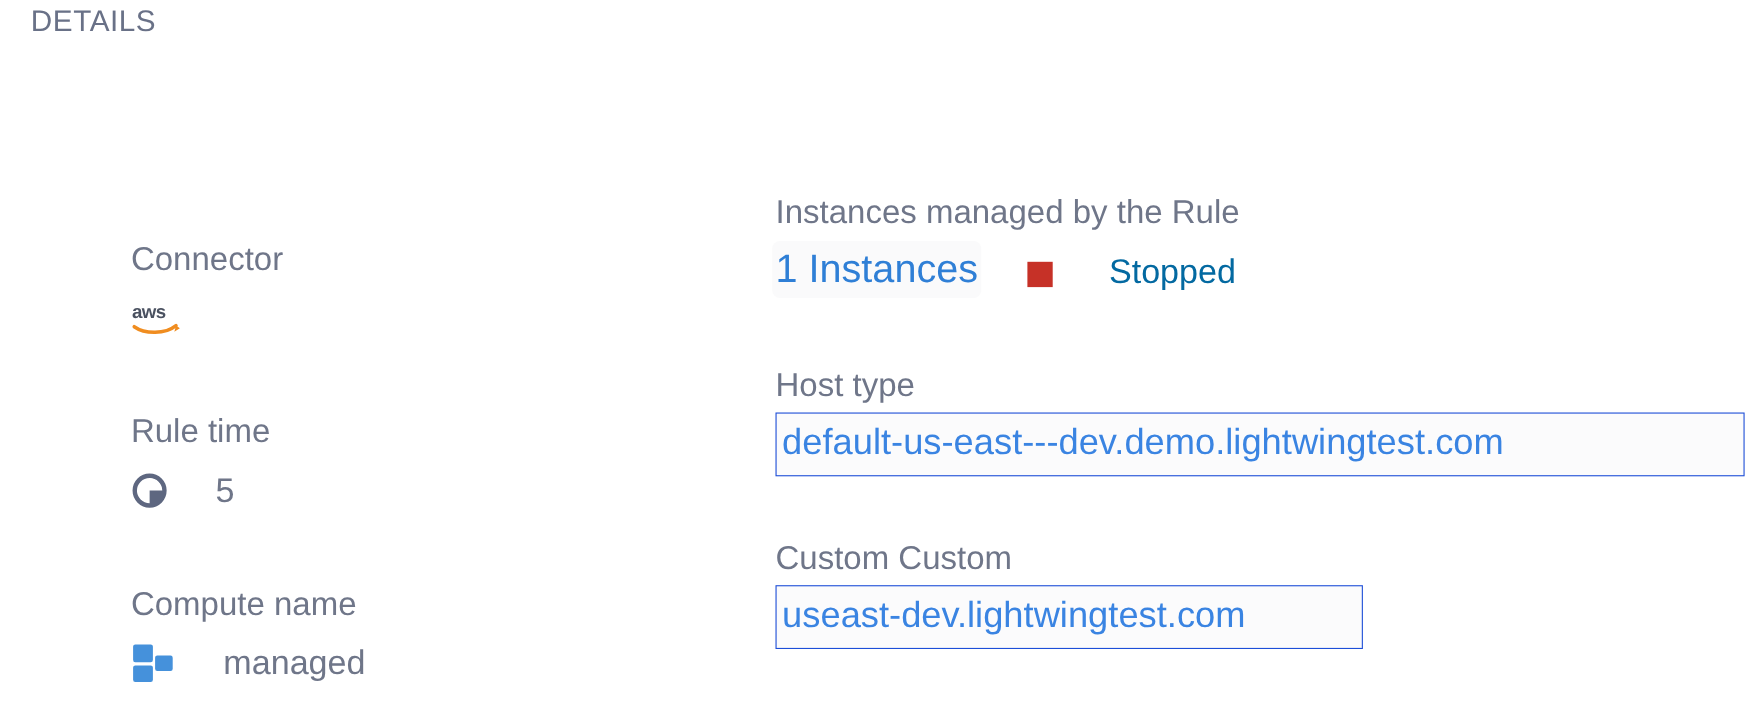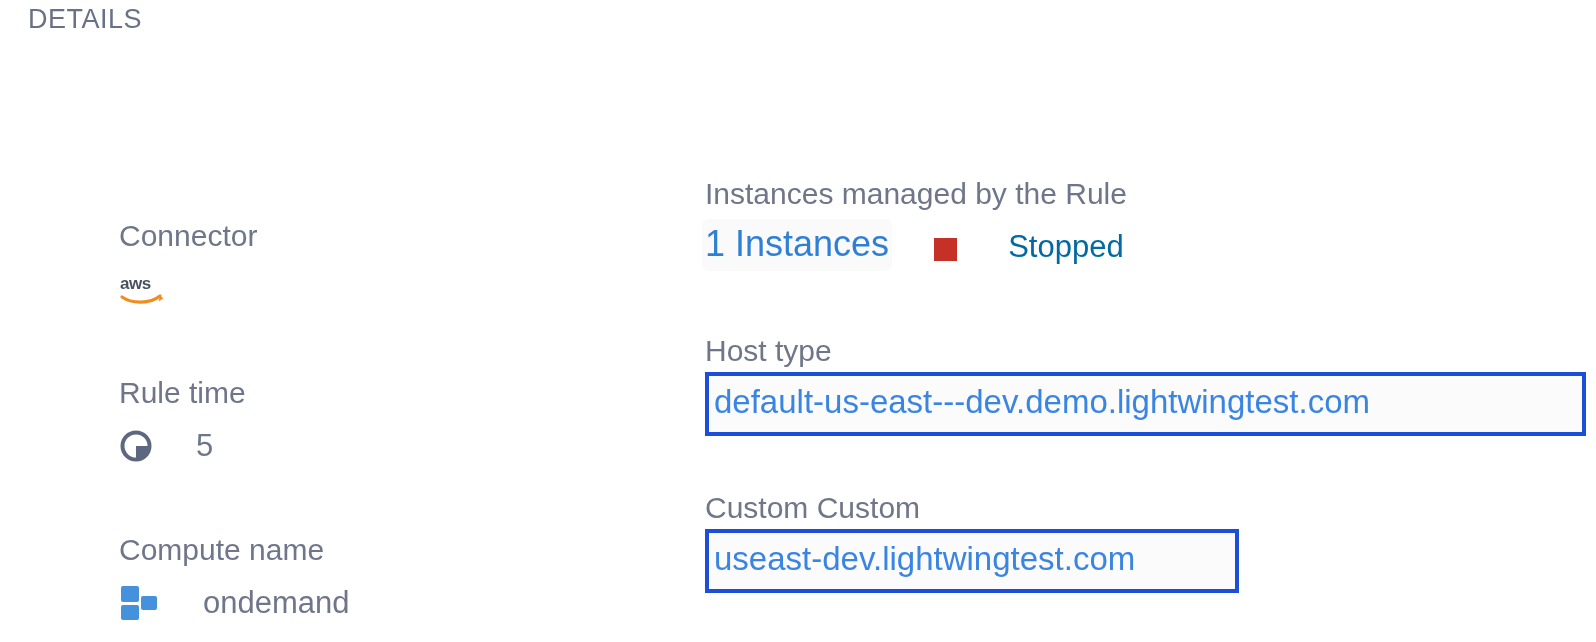--- a/index.html
+++ b/index.html
@@ -134,21 +134,21 @@
 
   .status-text {
     color: #0369a1;
     font-size: 31px;
     line-height: 40px;
   }
 
   
   .link-box {
     display: inline-block;
-    border: 4px solid #1d4ed8;
+    border: 1px solid #1d4ed8;
     background: #fbfbfc;
     color: #3a84e2;
     font-size: 33px;
     line-height: 40px;
     padding: 6px 5px 10px 5px;
     white-space: nowrap;
     box-sizing: border-box;
   }
   .link-box.hostname     { width: 881px; }
   .link-box.customdomain { width: 534px; }
@@ -216,21 +216,21 @@
     <div class="row">
 
       <div class="cell left">
         <div class="field-label">Compute name</div>
         <div class="field-value">
           <span class="compute-icon">
             <i class="sq-a"></i>
               <i class="sq-b"></i>
               <i class="sq-c"></i>
           </span>
-          <span class="txt">ondemand</span>
+          <span class="txt">managed</span>
         </div>
       </div>
 
       <div class="cell right">
         <div class="field-label">Custom Custom</div>
         <div class="field-value">
           <span class="link-box customdomain">useast-dev.lightwingtest.com</span>
         </div>
       </div>
 

